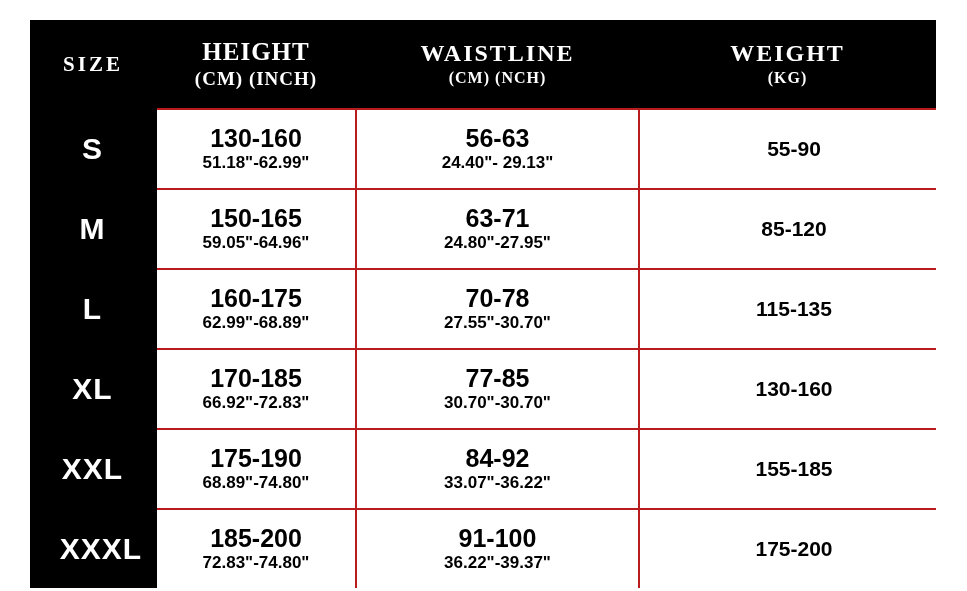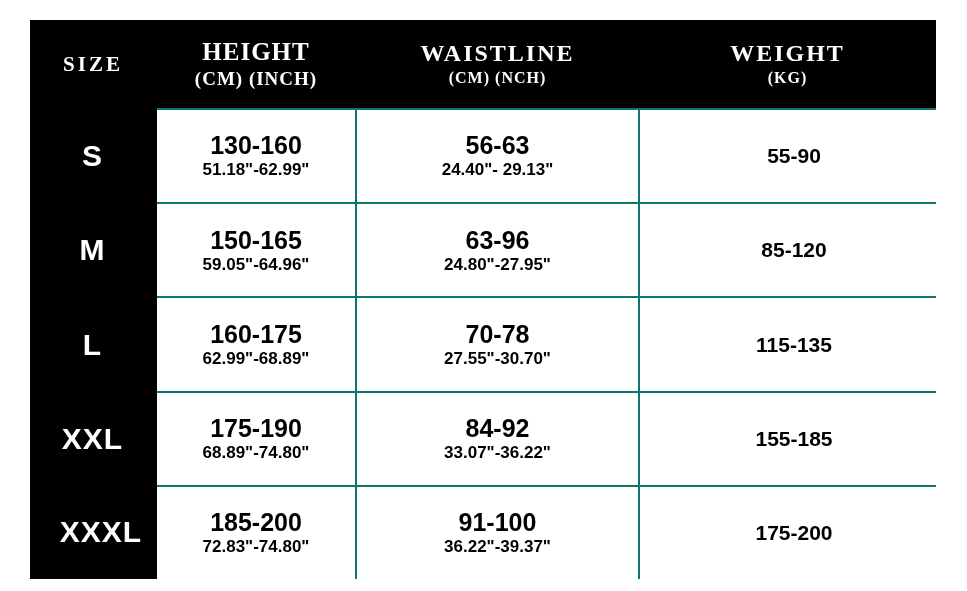--- a/index.html
+++ b/index.html
@@ -67,21 +67,21 @@
   .hd-sub.small {
     font-size: 16px;
     letter-spacing: 1px;
   }
 
   tbody td {
     background: #ffffff;
     color: #000000;
     text-align: center;
     vertical-align: middle;
-    border: 2px solid #0f766e;
+    border: 2px solid #b91c1c;
     padding: 0;
     height: 78px;
   }
   tbody td.size-cell {
     background: #000000;
     color: #ffffff;
     border-left: none;
     border-top: none;
     border-bottom: none;
     border-right: 2px solid #000000;
@@ -163,38 +163,52 @@
       </tr>
       <tr>
         <td class="size-cell">
           <span class="sz-m">M</span>
         </td>
         <td>
           <span class="cm-val">150-165</span>
           <span class="in-val">59.05"-64.96"</span>
         </td>
         <td>
-          <span class="cm-val">63-96</span>
+          <span class="cm-val">63-71</span>
           <span class="in-val">24.80"-27.95"</span>
         </td>
         <td class="weight-cell">85-120</td>
       </tr>
       <tr>
         <td class="size-cell">
           <span class="sz-l">L</span>
         </td>
         <td>
           <span class="cm-val">160-175</span>
           <span class="in-val">62.99"-68.89"</span>
         </td>
         <td>
           <span class="cm-val">70-78</span>
           <span class="in-val">27.55"-30.70"</span>
         </td>
         <td class="weight-cell">115-135</td>
+      </tr>
+      <tr>
+        <td class="size-cell">
+          <span class="sz-xl">XL</span>
+        </td>
+        <td>
+          <span class="cm-val">170-185</span>
+          <span class="in-val">66.92"-72.83"</span>
+        </td>
+        <td>
+          <span class="cm-val">77-85</span>
+          <span class="in-val">30.70"-30.70"</span>
+        </td>
+        <td class="weight-cell">130-160</td>
       </tr>
       <tr>
         <td class="size-cell">
           <span class="sz-xxl">XXL</span>
         </td>
         <td>
           <span class="cm-val">175-190</span>
           <span class="in-val">68.89"-74.80"</span>
         </td>
         <td>

